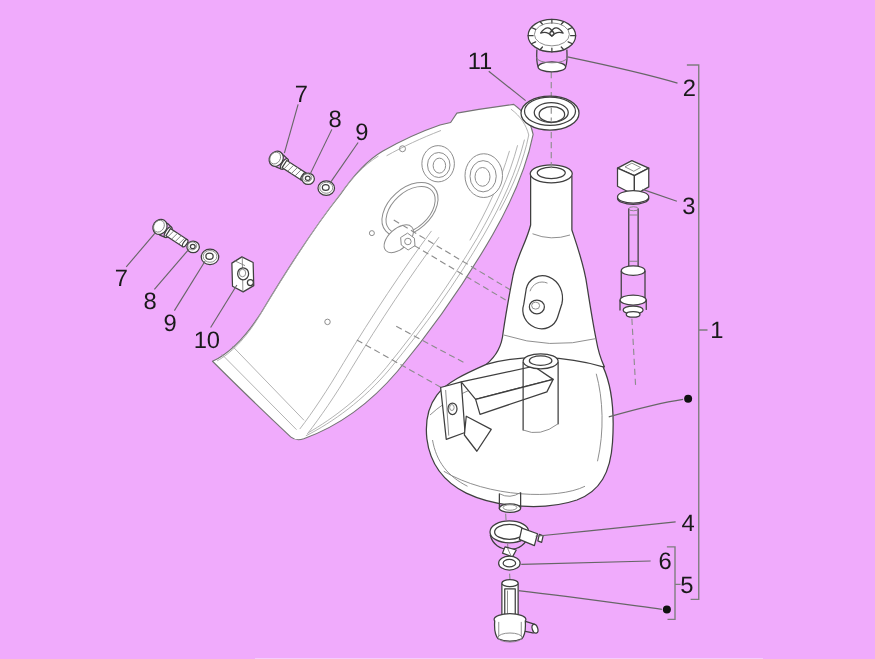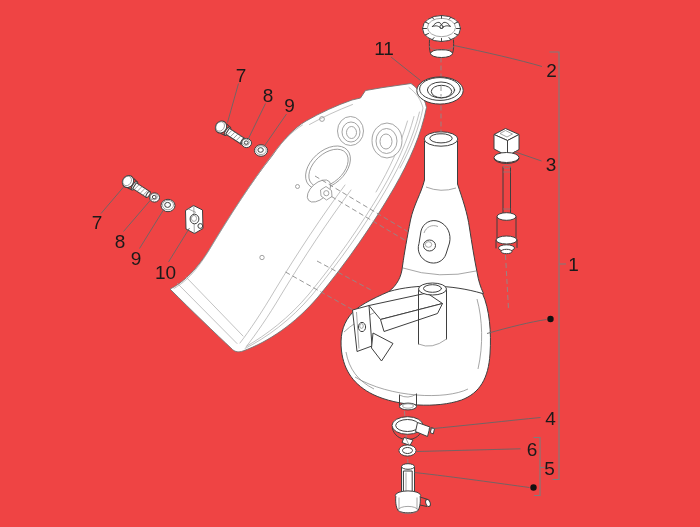--- a/index.html
+++ b/index.html
@@ -1,16 +1,16 @@
 <!DOCTYPE html>
 <html><head>
 <meta charset="utf-8">
 <style>
   html,body{margin:0;padding:0;background:#ffffff;}
-  .page{position:relative;width:700px;height:527px;background:#ef4444;overflow:hidden;
+  .page{position:relative;width:700px;height:527px;background:#f0abfc;overflow:hidden;
         font-family:"Liberation Sans",sans-serif;}
   svg{display:block}
   
   .fr  {stroke:#747474;stroke-width:.9;fill:#ffffff;stroke-linejoin:round}
   .frl {stroke:#a8a8a8;stroke-width:.7;fill:none;stroke-linecap:round}
   .frm {stroke:#8d8d8d;stroke-width:.8;fill:none}
   .frw {stroke:#8d8d8d;stroke-width:.8;fill:#ffffff}
   .s   {stroke:#3f3f3f;stroke-width:1;fill:none;stroke-linecap:round;stroke-linejoin:round}
   .sf  {stroke:#3f3f3f;stroke-width:1;fill:#ffffff;stroke-linejoin:round}
   .thin{stroke:#7f7f7f;stroke-width:.7;fill:none}

